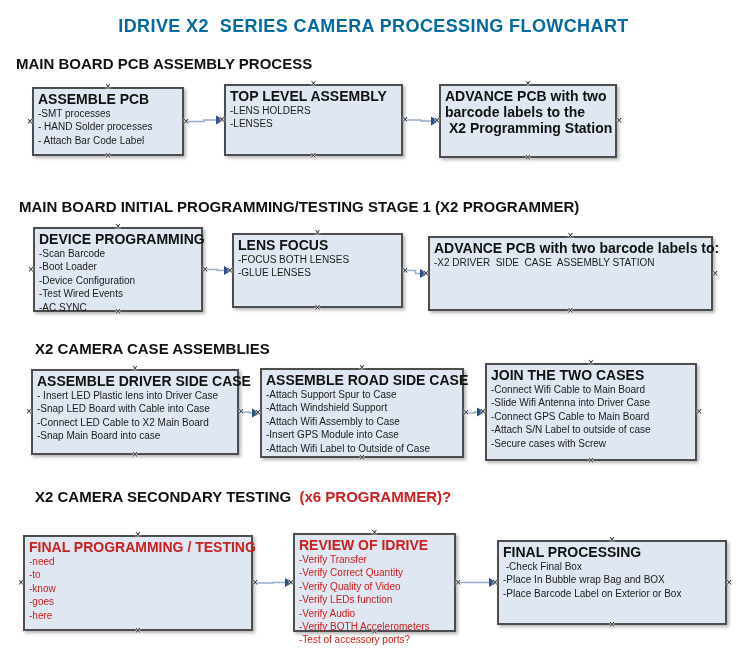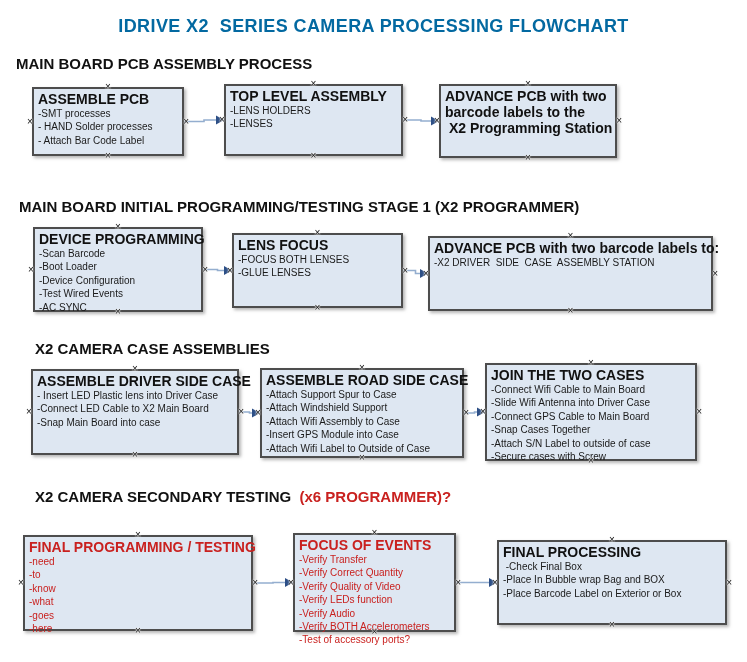--- a/index.html
+++ b/index.html
@@ -169,20 +169,21 @@
         <div class="box-title">ADVANCE PCB with two barcode labels to:</div>
         <div class="box-line">-X2 DRIVER  SIDE  CASE  ASSEMBLY STATION</div>
         <span class="handle top">×</span>
         <span class="handle bottom">×</span>
         <span class="handle left">×</span>
         <span class="handle right">×</span>
       </div>
       <div class="fc-box" style="left: 31px; top: 369px; width: 208px; height: 86px;">
         <div class="box-title">ASSEMBLE DRIVER SIDE CASE</div>
         <div class="box-line">- Insert LED Plastic lens into Driver Case</div>
+        <div class="box-line">-Snap LED Board with Cable into Case</div>
         <div class="box-line">-Connect LED Cable to X2 Main Board</div>
         <div class="box-line">-Snap Main Board into case</div>
         <span class="handle top">×</span>
         <span class="handle bottom">×</span>
         <span class="handle left">×</span>
         <span class="handle right">×</span>
       </div>
       <div class="fc-box" style="left: 260px; top: 368px; width: 204px; height: 90px;">
         <div class="box-title">ASSEMBLE ROAD SIDE CASE</div>
         <div class="box-line">-Attach Support Spur to Case</div>
@@ -193,43 +194,41 @@
         <span class="handle top">×</span>
         <span class="handle bottom">×</span>
         <span class="handle left">×</span>
         <span class="handle right">×</span>
       </div>
       <div class="fc-box" style="left: 485px; top: 363px; width: 212px; height: 98px;">
         <div class="box-title">JOIN THE TWO CASES</div>
         <div class="box-line">-Connect Wifi Cable to Main Board</div>
         <div class="box-line">-Slide Wifi Antenna into Driver Case</div>
         <div class="box-line">-Connect GPS Cable to Main Board</div>
-        <div class="box-line">-Snap Cases Together</div>
         <div class="box-line">-Attach S/N Label to outside of case</div>
         <div class="box-line">-Secure cases with Screw</div>
         <span class="handle top">×</span>
         <span class="handle bottom">×</span>
         <span class="handle left">×</span>
         <span class="handle right">×</span>
       </div>
       <div class="fc-box red" style="left: 23px; top: 535px; width: 230px; height: 96px;">
         <div class="box-title">FINAL PROGRAMMING / TESTING</div>
         <div class="box-line">-need</div>
         <div class="box-line">-to</div>
         <div class="box-line">-know</div>
-        <div class="box-line">-what</div>
         <div class="box-line">-goes</div>
         <div class="box-line">-here</div>
         <span class="handle top">×</span>
         <span class="handle bottom">×</span>
         <span class="handle left">×</span>
         <span class="handle right">×</span>
       </div>
       <div class="fc-box red" style="left: 293px; top: 533px; width: 163px; height: 99px;">
-        <div class="box-title">FOCUS OF EVENTS</div>
+        <div class="box-title">REVIEW OF IDRIVE</div>
         <div class="box-line">-Verify Transfer</div>
         <div class="box-line">-Verify Correct Quantity</div>
         <div class="box-line">-Verify Quality of Video</div>
         <div class="box-line">-Verify LEDs function</div>
         <div class="box-line">-Verify Audio</div>
         <div class="box-line">-Verify BOTH Accelerometers</div>
         <div class="box-line">-Test of accessory ports?</div>
         <span class="handle top">×</span>
         <span class="handle bottom">×</span>
         <span class="handle left">×</span>

